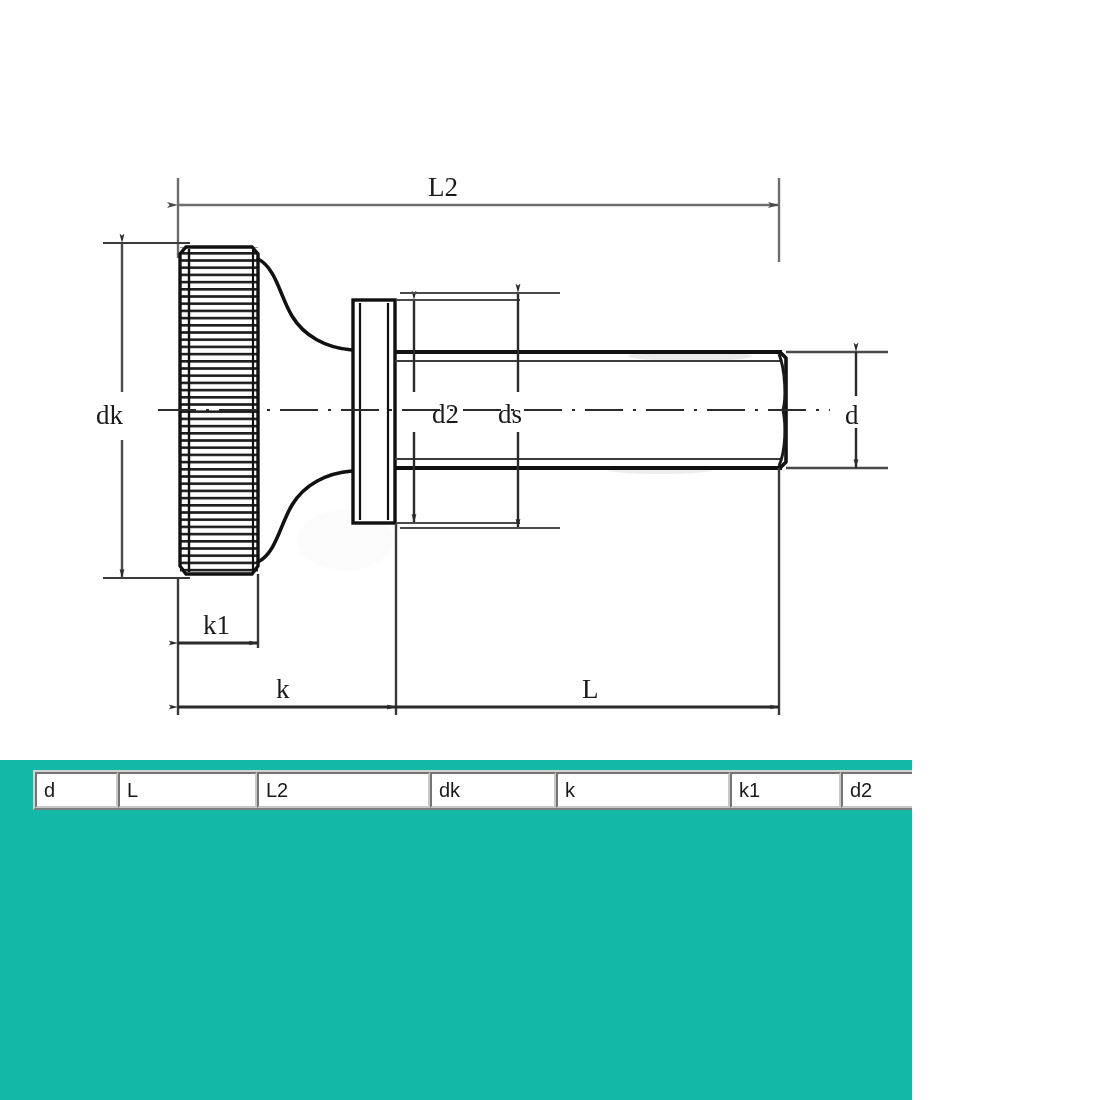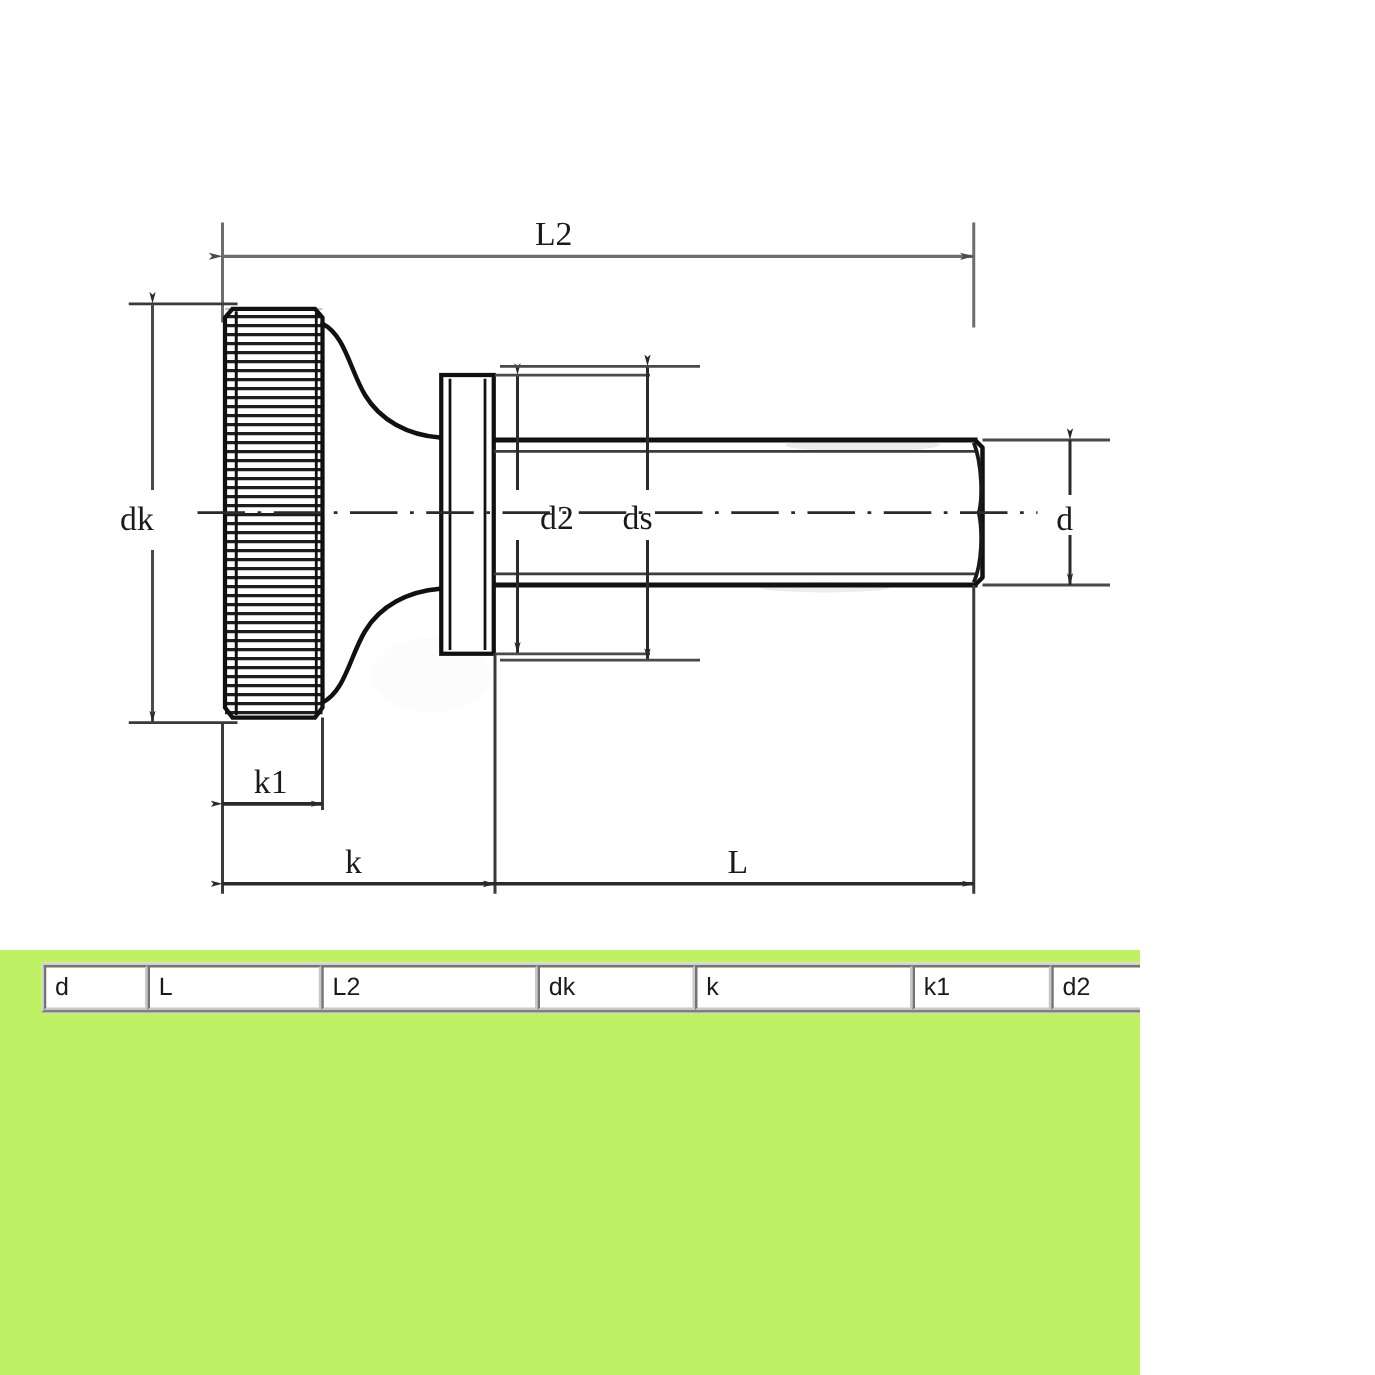--- a/index.html
+++ b/index.html
@@ -10,21 +10,21 @@
   body {
     width: 1100px;
     height: 1100px;
     font-family: "Liberation Sans", sans-serif;
     -webkit-font-smoothing: none;
   }
   #page {
     position: relative;
     width: 912px;
     height: 1100px;
-    background: #bef264;
+    background: #14b8a6;
     overflow: hidden;
   }
   #drawing-area {
     position: absolute;
     left: 0;
     top: 0;
     width: 1100px;
     height: 760px;
   }
   #drawing-svg {

